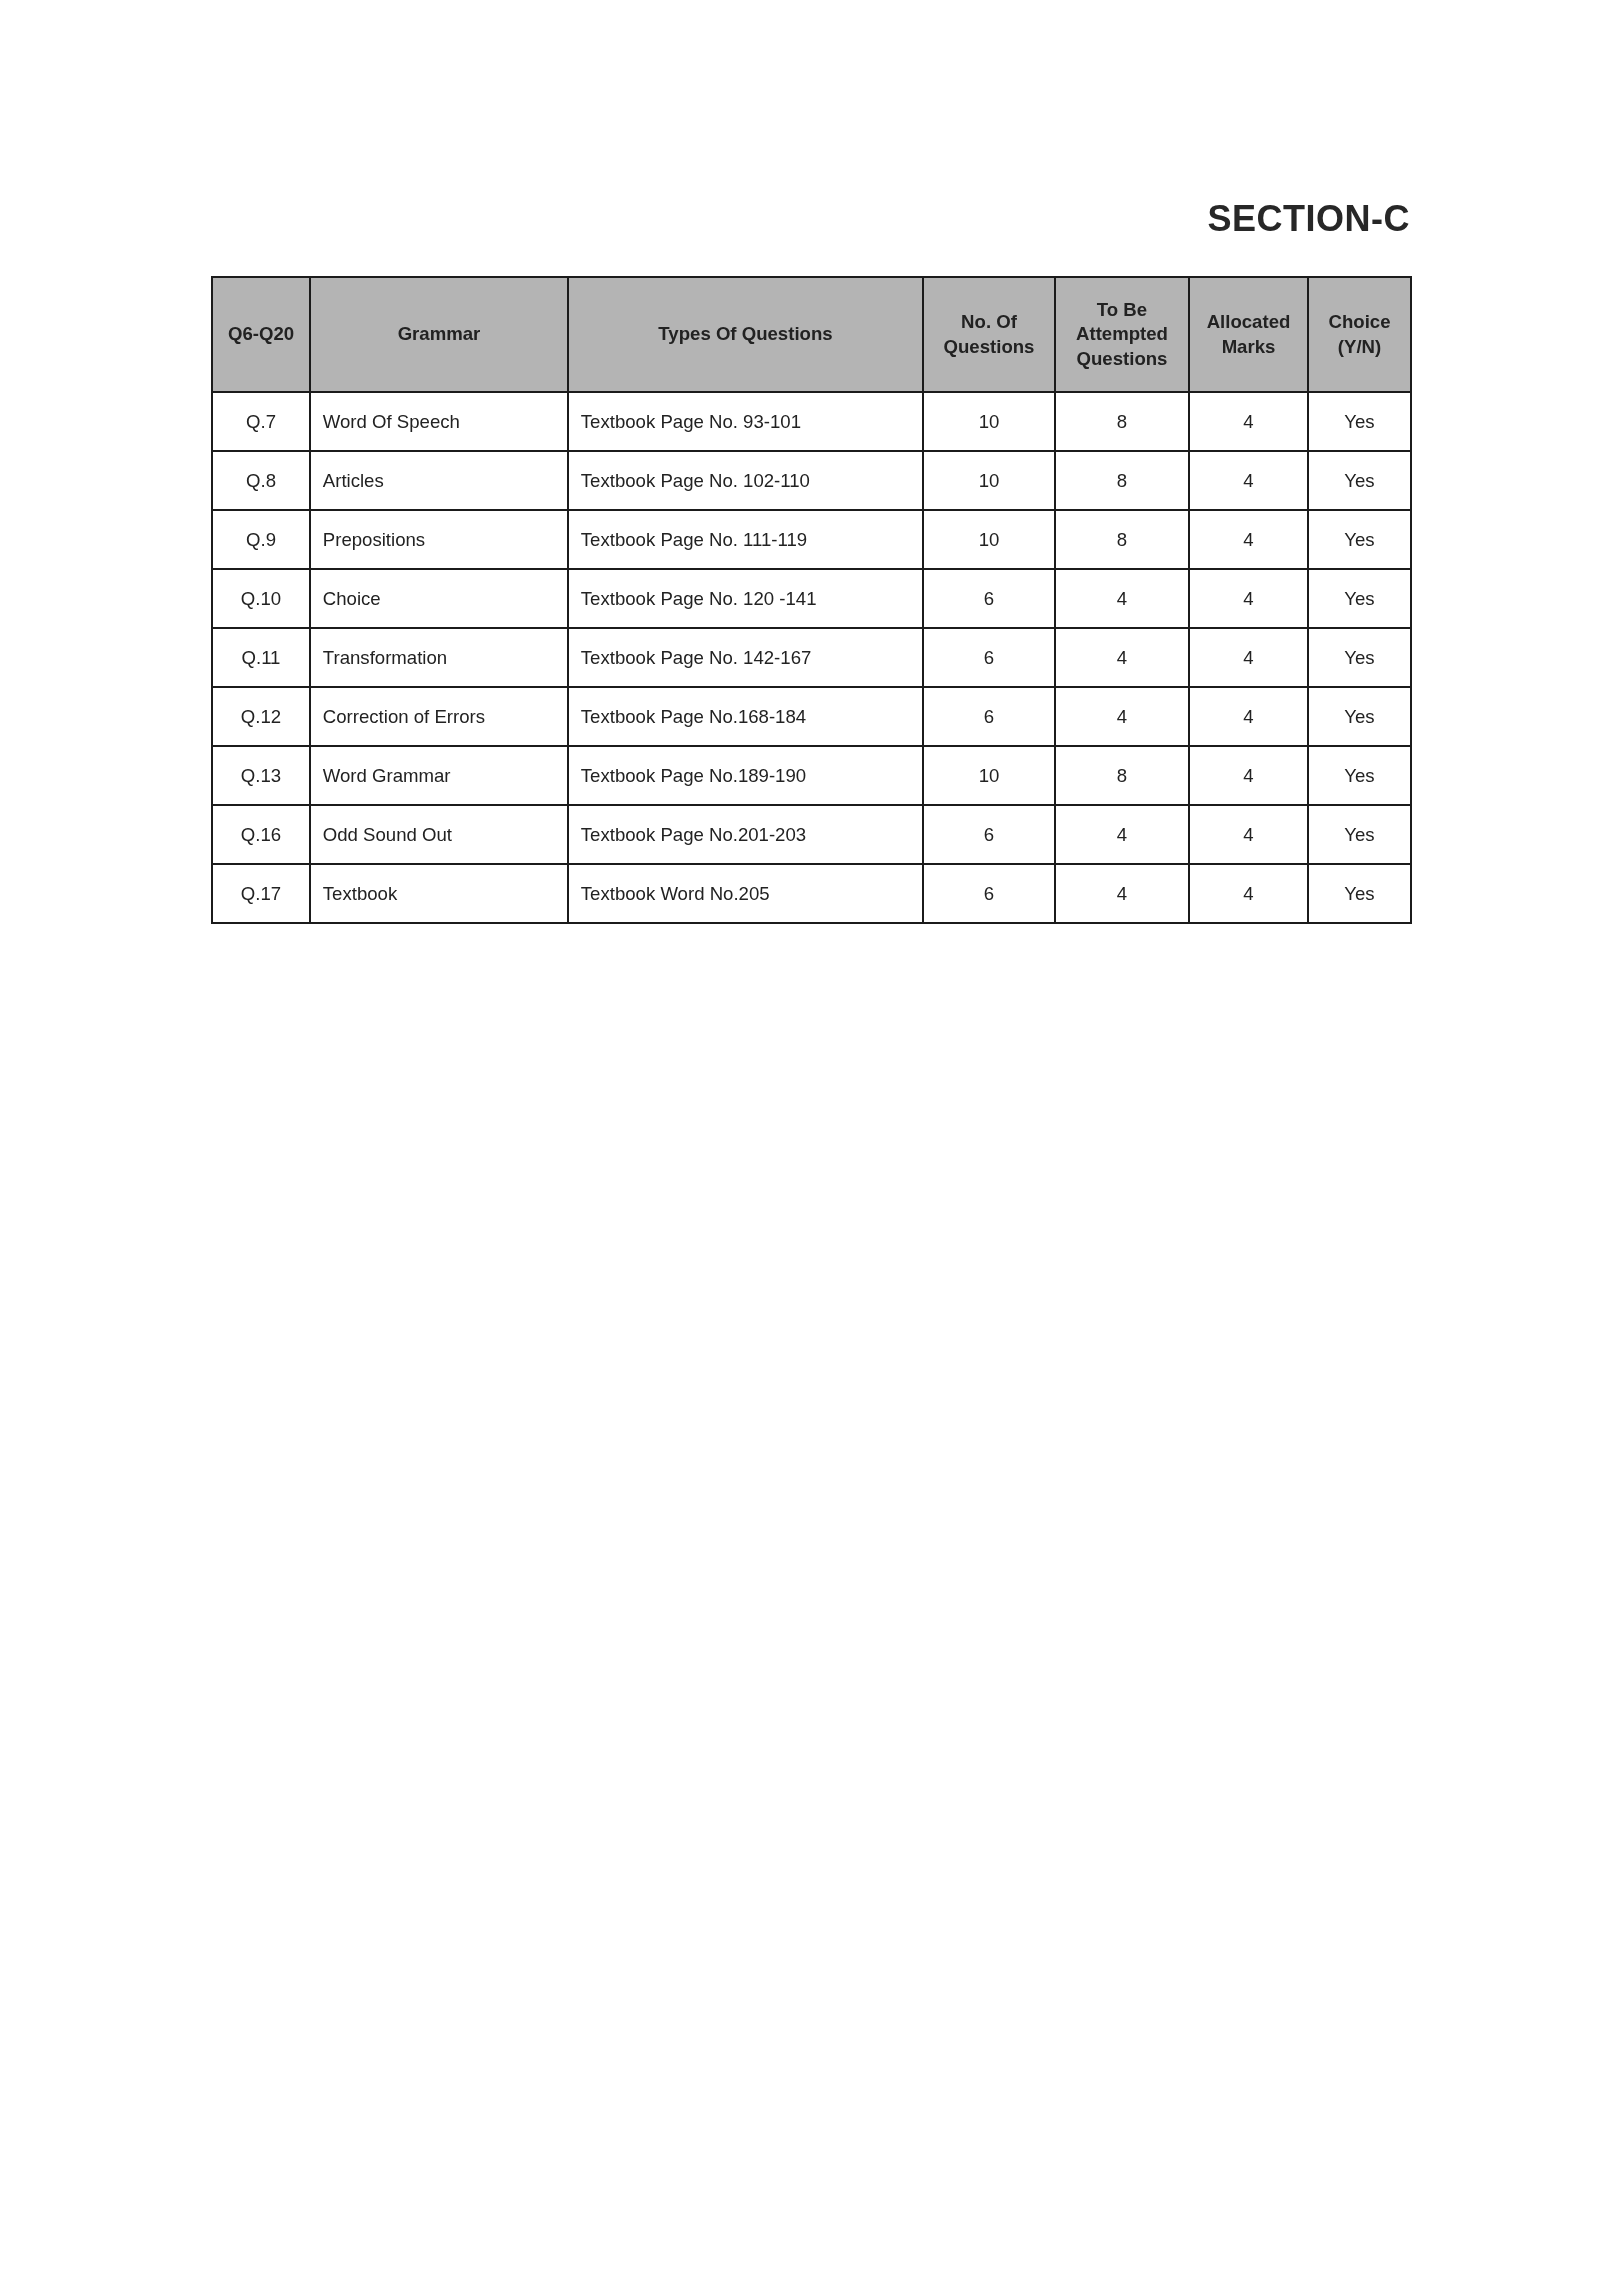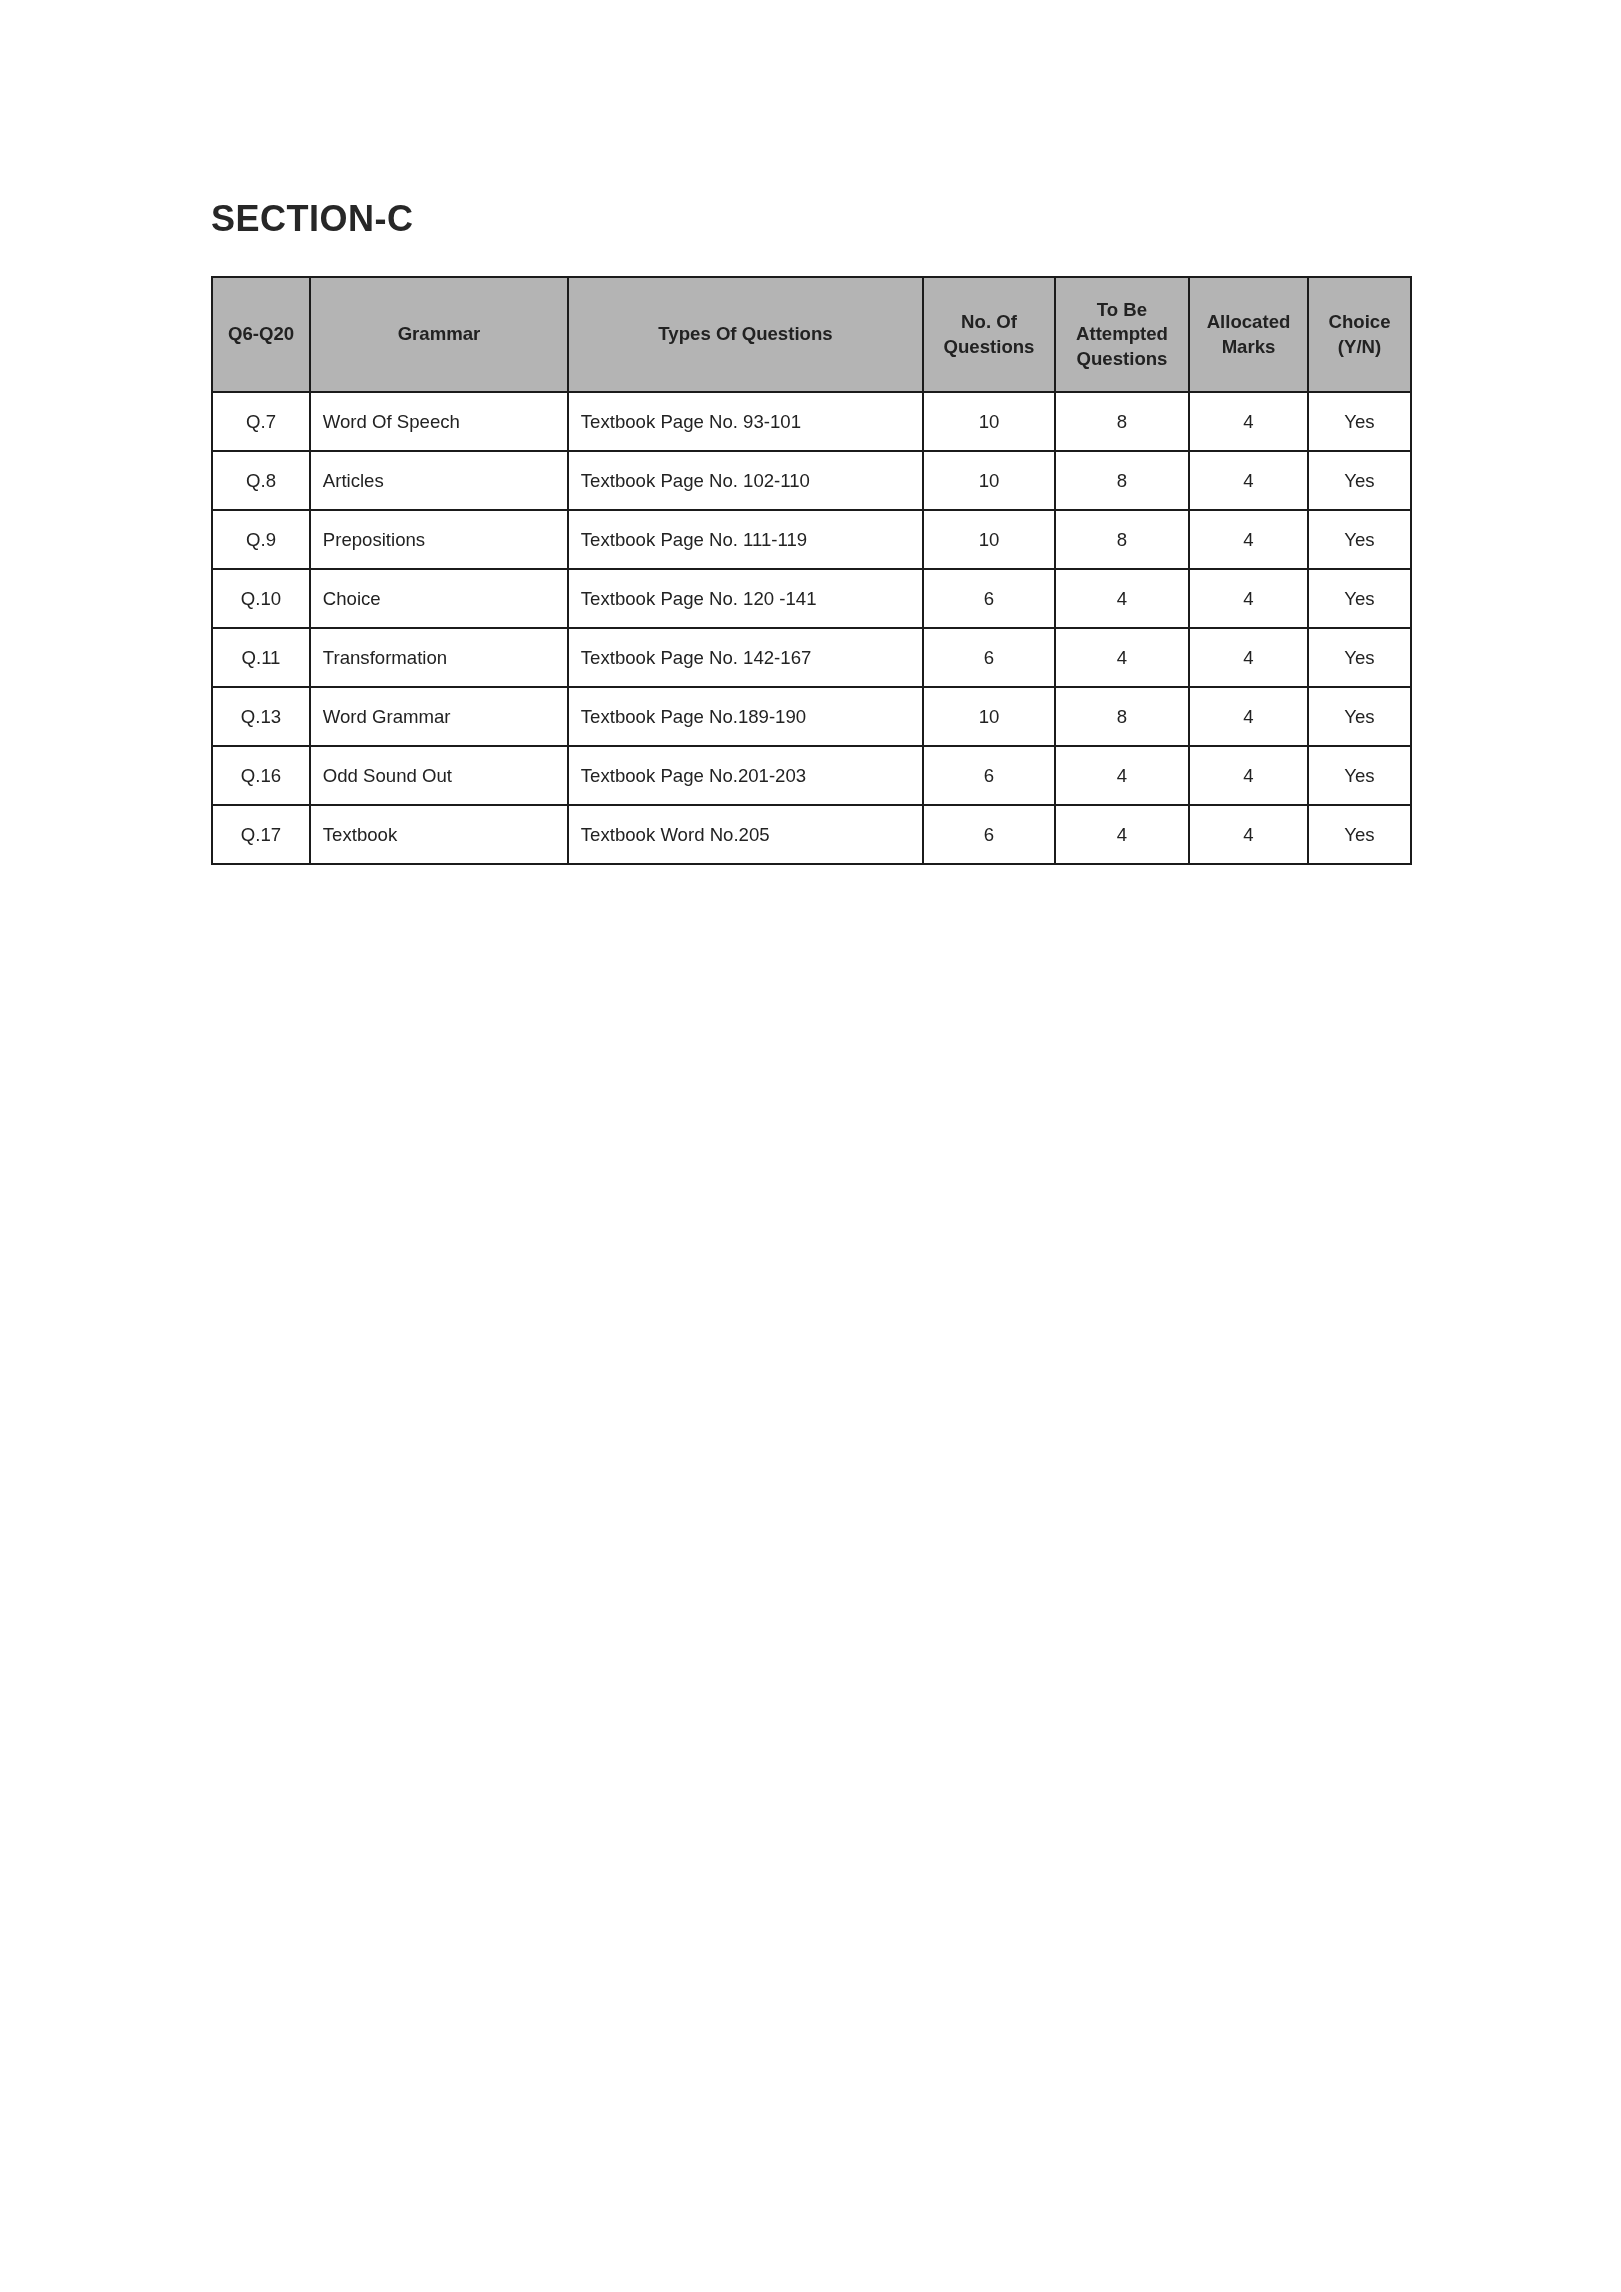--- a/index.html
+++ b/index.html
@@ -11,21 +11,21 @@
     background: #ffffff;
     font-family: "Liberation Sans", sans-serif;
     color: #222222;
     overflow: hidden;
   }
   .section-title {
     position: absolute;
     top: 198px;
     left: 211px;
     width: 1199px;
-    text-align: left;
+    text-align: right;
     font-size: 36px;
     font-weight: bold;
     letter-spacing: 0.5px;
     color: #272727;
     font-family: "Liberation Sans", sans-serif;
   }
   table.blueprint {
     position: absolute;
     left: 211px;
     top: 276px;
@@ -133,20 +133,29 @@
         <tr>
           <td class="col-q">Q.11</td>
           <td class="col-grammar">Transformation</td>
           <td class="col-types">Textbook Page No. 142-167</td>
           <td class="col-num_questions">6</td>
           <td class="col-to_attempt">4</td>
           <td class="col-marks">4</td>
           <td class="col-choice">Yes</td>
         </tr>
         <tr>
+          <td class="col-q">Q.12</td>
+          <td class="col-grammar">Correction of Errors</td>
+          <td class="col-types">Textbook Page No.168-184</td>
+          <td class="col-num_questions">6</td>
+          <td class="col-to_attempt">4</td>
+          <td class="col-marks">4</td>
+          <td class="col-choice">Yes</td>
+        </tr>
+        <tr>
           <td class="col-q">Q.13</td>
           <td class="col-grammar">Word Grammar</td>
           <td class="col-types">Textbook Page No.189-190</td>
           <td class="col-num_questions">10</td>
           <td class="col-to_attempt">8</td>
           <td class="col-marks">4</td>
           <td class="col-choice">Yes</td>
         </tr>
         <tr>
           <td class="col-q">Q.16</td>

